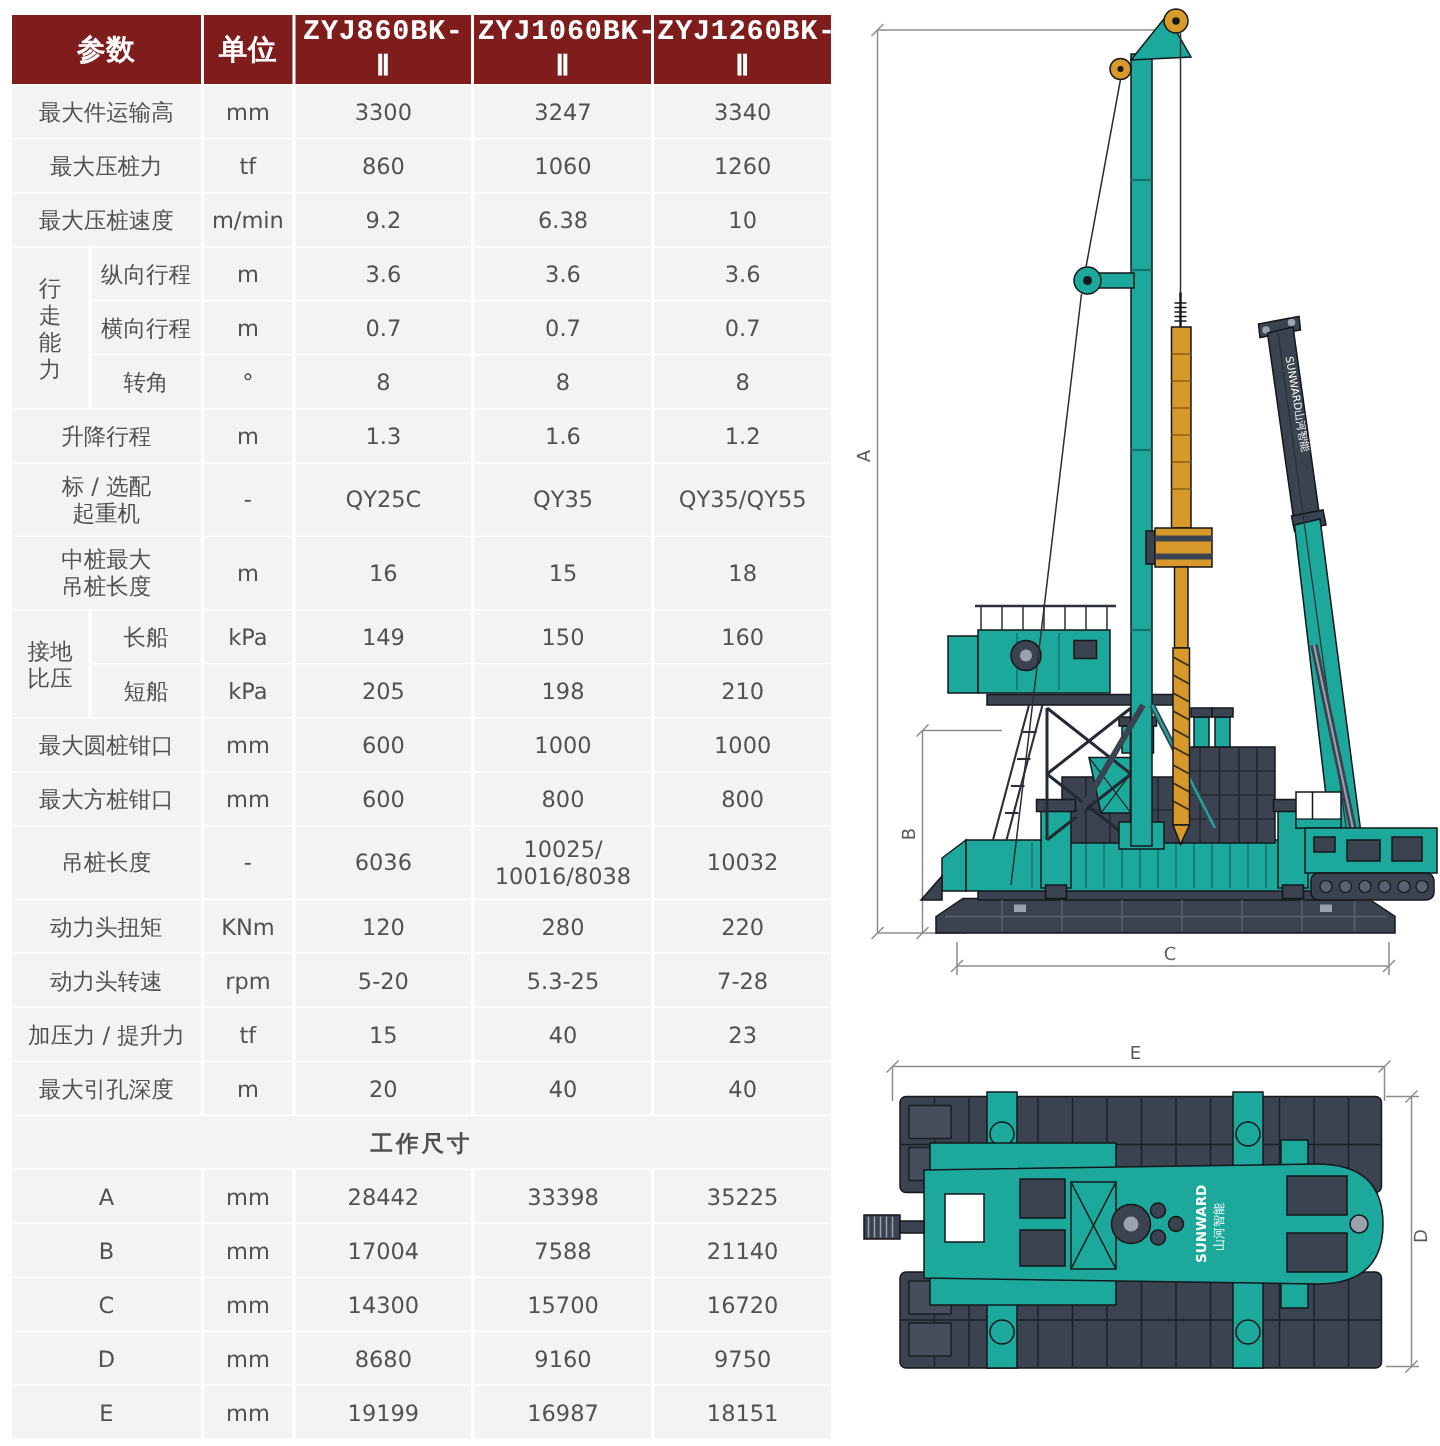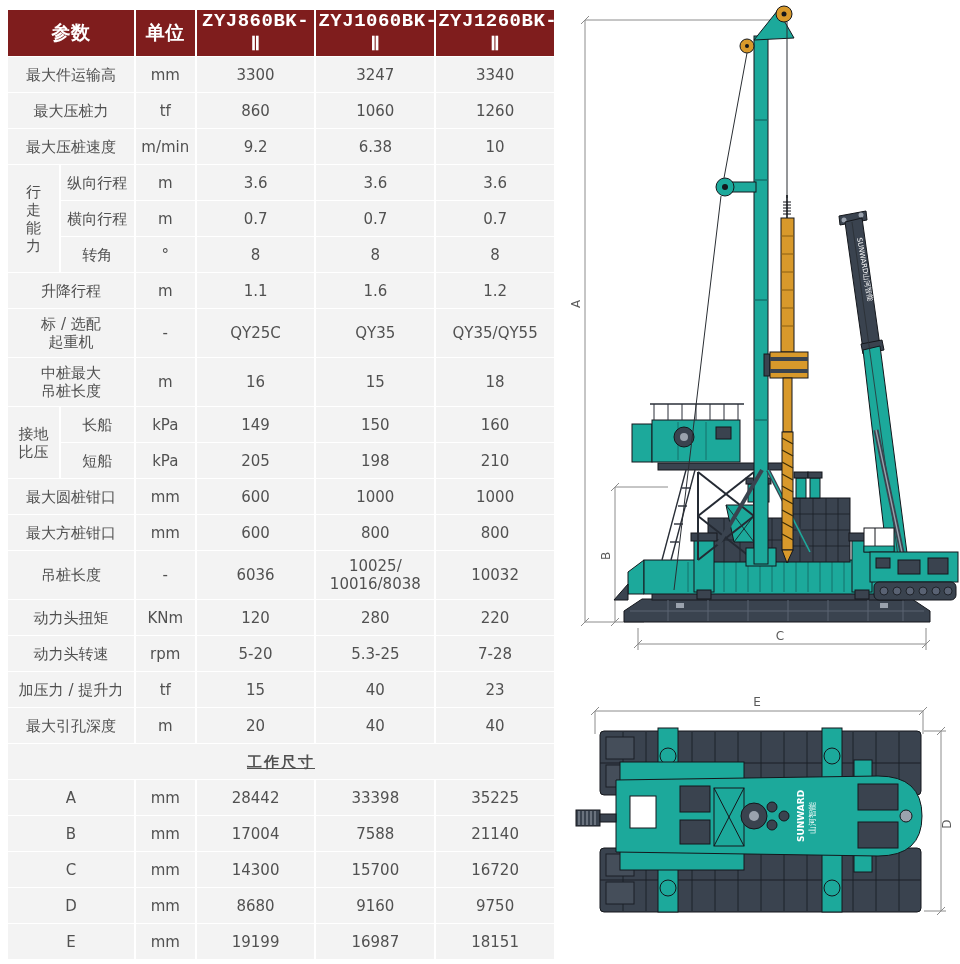--- a/index.html
+++ b/index.html
@@ -20,21 +20,21 @@
   table.spec-table th {
     background:#7f1d1d; color:#ffffff; font-weight:bold; font-size:19px;
     height:38px; letter-spacing:0.5px;font-family:Liberation Mono, monospace;
   }
   table.spec-table td {
     background:#F3F3F3; color:#515151; font-size:15px; line-height:1.2;
   }
   tr.row    { height:35px; }
   tr.tall   { height:48px; }
   tr.band-row { height:35px; }
-  td.band   { background:#0E8A7C; color:#ffffff; font-weight:bold; font-size:16px; letter-spacing:2px;text-decoration:underline; }
+  td.band   { background:#0E8A7C; color:#ffffff; font-weight:bold; font-size:16px; letter-spacing:2px; }
   td.c-group{ font-size:15px; line-height:1.18; }
   col.g1{width:50px;} col.g2{width:72px;} col.gu{width:58px;}
   col.m1,col.m2,col.m3{width:116px;}
   
   .drawings { position:absolute; left:558px; top:0; width:402px; height:964px; }
   svg { display:block; }
   .dim { stroke:#8C8C8C; stroke-width:1; fill:none; }
   .dimtxt { fill:#5a5a5a; font-size:12px; font-family:"DejaVu Sans","Liberation Sans",sans-serif; }
   .ol { stroke:#14171c; stroke-width:1; }
 </style>
@@ -100,21 +100,21 @@
       <tr class="row">
         <td class="c-sub">转角</td>
         <td class="c-unit">°</td>
         <td class="c-val">8</td>
         <td class="c-val">8</td>
         <td class="c-val">8</td>
       </tr>
       <tr class="row">
         <td class="c-param" colspan="2">升降行程</td>
         <td class="c-unit">m</td>
-        <td class="c-val">1.1</td>
+        <td class="c-val">1.3</td>
         <td class="c-val">1.6</td>
         <td class="c-val">1.2</td>
       </tr>
       <tr class="row tall">
         <td class="c-param" colspan="2">标 / 选配
 起重机</td>
         <td class="c-unit">-</td>
         <td class="c-val">QY25C</td>
         <td class="c-val">QY35</td>
         <td class="c-val">QY35/QY55</td>

